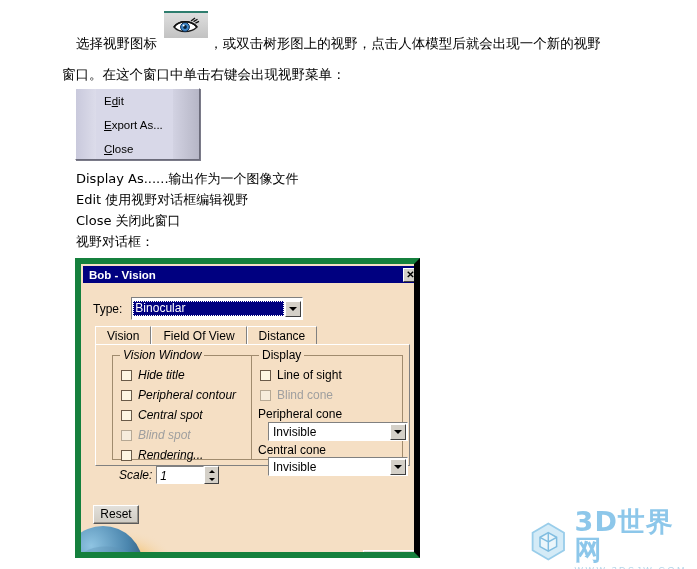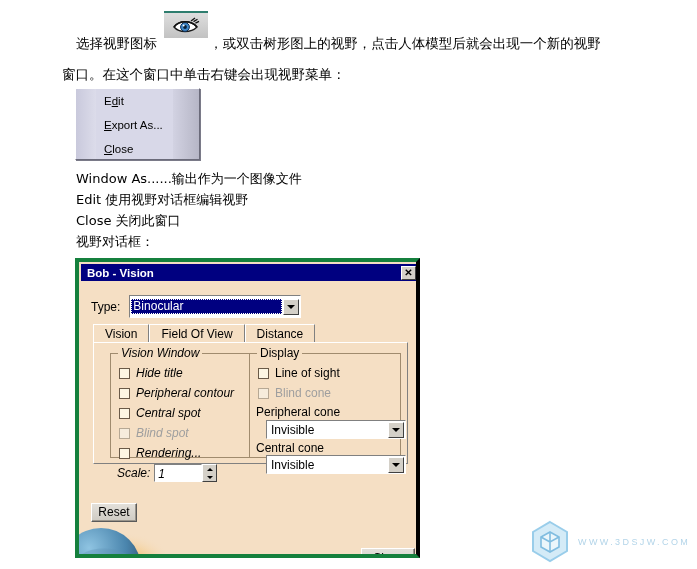--- a/index.html
+++ b/index.html
@@ -96,21 +96,21 @@
   #def4 { top: 233px; }
 
   
   #vision-dialog {
     position: absolute;
     left: 75px;
     top: 258px;
     width: 345px;
     height: 300px;
     background: #f5dfc4;
-    border: 4px solid #15803d;
+    border: 6px solid #15803d;
     border-right-color: #000;
     box-sizing: border-box;
     overflow: hidden;
   }
   .title-bar {
     position: absolute;
     left: 2px; top: 2px;
     width: 337px;
     height: 17px;
     background: #000080;
@@ -413,21 +413,21 @@
 </div>
 
 <div class="doc-line" id="para2">窗口。在这个窗口中单击右键会出现视野菜单：</div>
 
 <div id="context-menu">
   <div class="menu-item">E<u>d</u>it</div>
   <div class="menu-item"><u>E</u>xport As...</div>
   <div class="menu-item"><u>C</u>lose</div>
 </div>
 
-<div class="def-line" id="def1">Window As......输出作为一个图像文件</div>
+<div class="def-line" id="def1">Display As......输出作为一个图像文件</div>
 <div class="def-line" id="def2">Edit 使用视野对话框编辑视野</div>
 <div class="def-line" id="def3">Close 关闭此窗口</div>
 <div class="def-line" id="def4">视野对话框：</div>
 
 <div id="vision-dialog">
 
   <div class="title-bar">
     <span class="title-text">Bob - Vision</span>
     <span class="title-close">✕</span>
   </div>
@@ -545,15 +545,16 @@
 <div id="watermark">
   <svg width="44" height="44" viewBox="0 0 44 44">
     <polygon points="22,3 39,13 39,32 22,42 5,32 5,13" fill="#cfe9f7" stroke="#8cc7e8" stroke-width="2"></polygon>
     <polygon points="22,13 31,18 31,28 22,33 13,28 13,18" fill="#ffffff" opacity="0.55"></polygon>
     <g fill="none" stroke="#6fb4dc" stroke-width="1.6">
       <path d="M22 13 L31 18 L31 28 L22 33 L13 28 L13 18 Z"></path>
       <path d="M22 13 L22 23 L31 18 M22 23 L13 18 M22 23 L22 33"></path>
     </g>
   </svg>
   <div class="wm-text-wrap">
+    <div class="wm-main">3D世界网</div>
     <div class="wm-sub">WWW.3DSJW.COM</div>
   </div>
 </div>
 
 </body></html>

